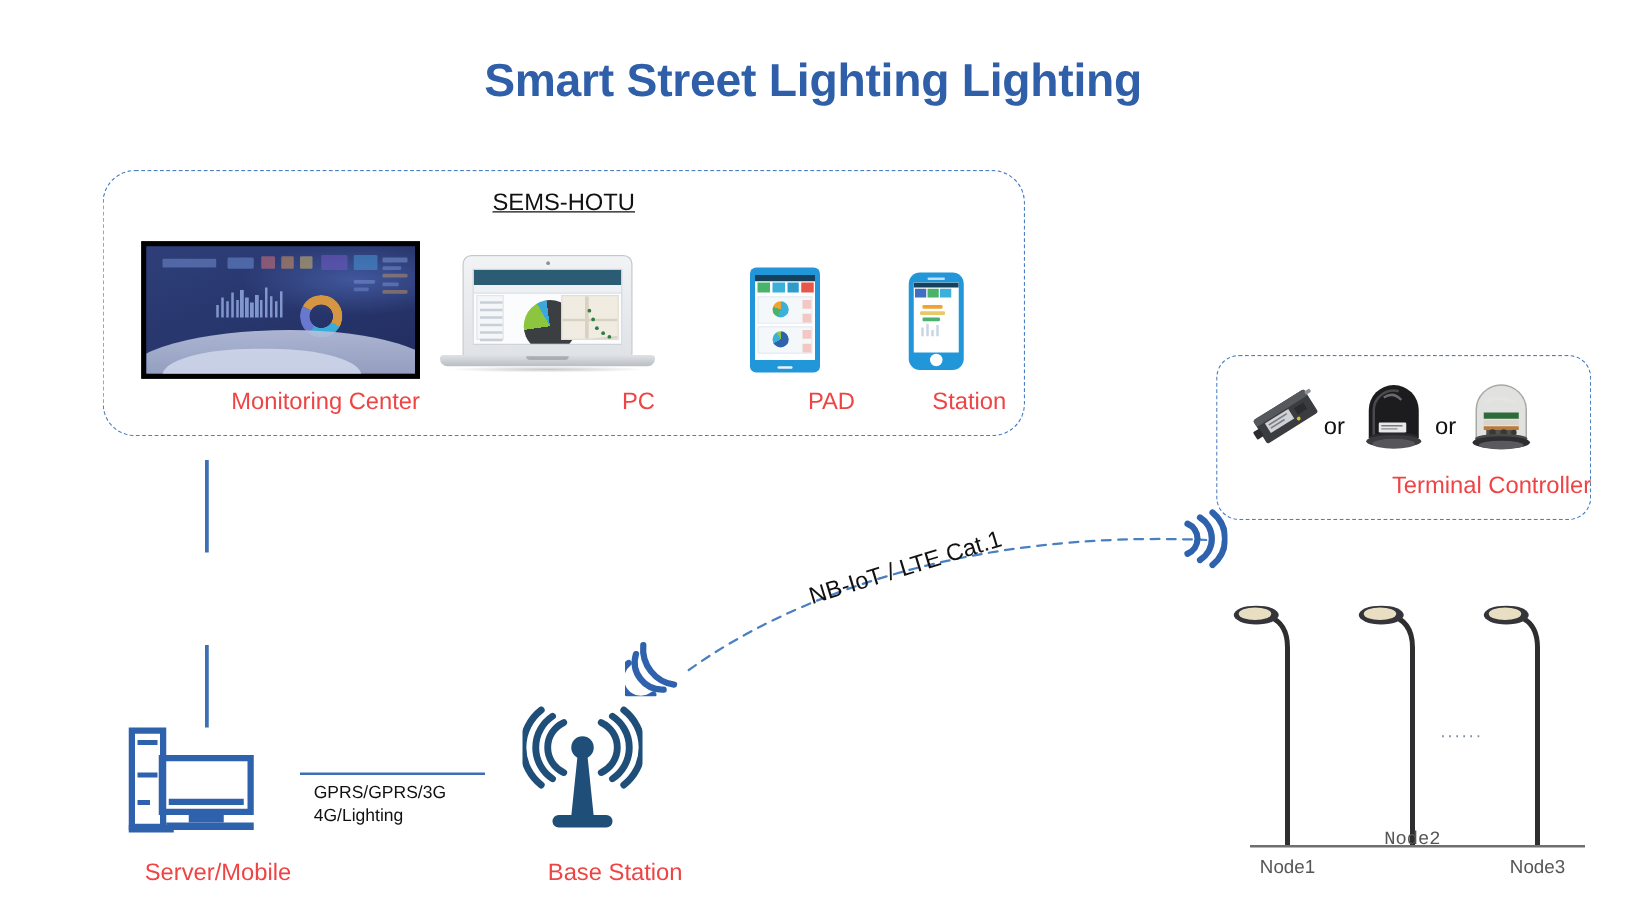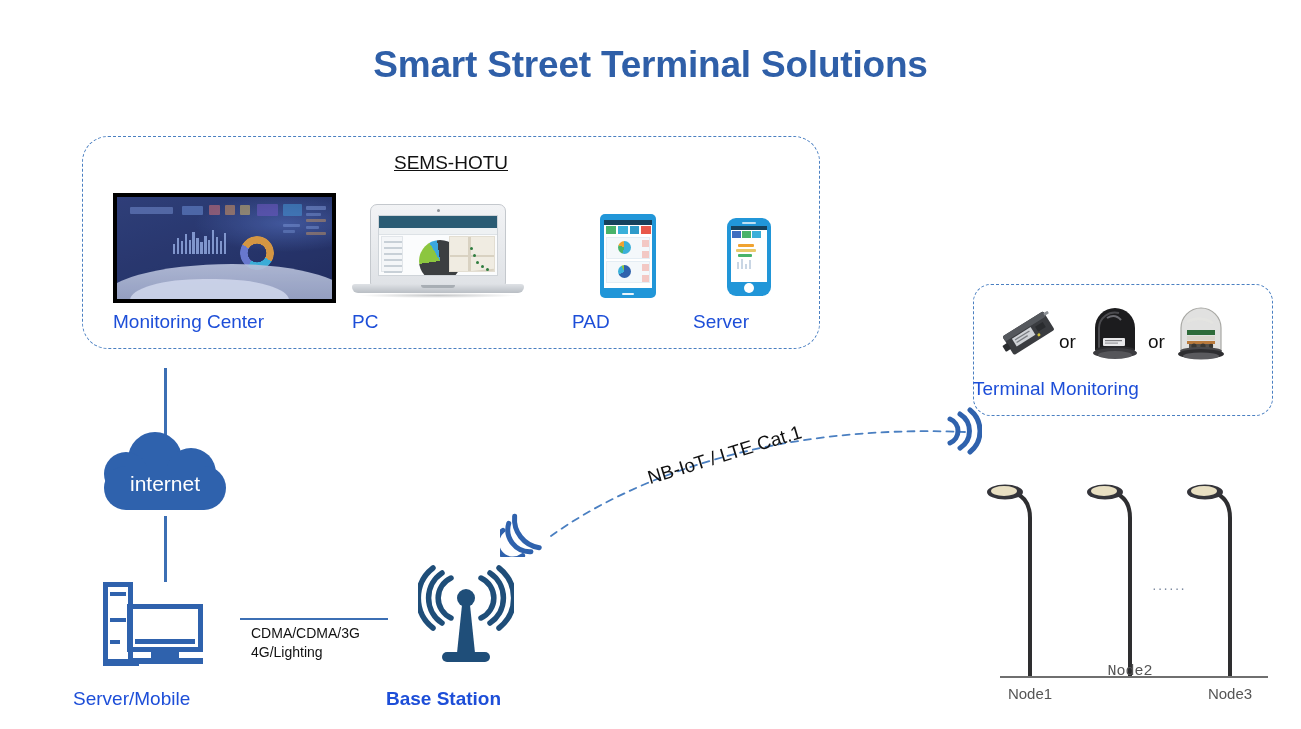--- a/index.html
+++ b/index.html
@@ -179,28 +179,28 @@
     transform-origin: left top;
   }
 
   
   #gprs {
     left: 251px; top: 624px;
     font-size: 14px; color: #111; line-height: 19px; white-space: nowrap;
   }
 
   
-  .big-label { font-size: 19px; color: #1d4ed8; white-space: nowrap; text-align: left; }
+  .big-label { font-size: 19px; color: #ef4444; white-space: nowrap; text-align: right; }
   #label-mc { left: 113px; top: 311px; width: 223px; }
   #label-pc { left: 352px; top: 311px; width: 172px; }
   #label-pad { left: 572px; top: 311px; width: 112px; }
   #label-mobile { left: 693px; top: 311px; width: 112px; }
   #label-terminal { left: 973px; top: 378px; width: 300px; }
   #label-server { left: 73px; top: 688px; width: 160px; }
-  #label-base { left: 386px; top: 688px; width: 160px; font-weight: bold; }
+  #label-base { left: 386px; top: 688px; width: 160px; }
 
   
   #tc-dev1 { left: 1000px; top: 306px; width: 58px; height: 56px; }
   #tc-dev2 { left: 1089px; top: 302px; width: 52px; height: 62px; }
   #tc-dev3 { left: 1173px; top: 302px; width: 56px; height: 62px; }
   .tc-or { font-size: 19px; color: #111; position: absolute; }
   #tc-or1 { left: 1059px; top: 331px; }
   #tc-or2 { left: 1148px; top: 331px; }
 
   
@@ -215,21 +215,21 @@
   #ellipsis {
     left: 1152px; top: 580px;
     font-size: 14px; color: #7e8ba0; letter-spacing: 1px; white-space: nowrap;
   }
 </style>
 </head>
 <body>
 
 <div id="stage">
 
-  <div class="abs" id="title">Smart Street Terminal Solutions</div>
+  <div class="abs" id="title">Smart Street Lighting Lighting</div>
 
   <div class="abs dashed-panel" id="sems-panel"></div>
   <div class="abs panel-title" id="sems-title">SEMS-HOTU</div>
 
   <div class="abs" id="mc-frame">
     <div id="mc-screen">
       <div class="mc-chip" style="left:6%;top:10%;width:20%;height:7%;background:rgba(140,170,235,.45);"></div>
       <div class="mc-chip" style="left:30%;top:9%;width:10%;height:9%;background:rgba(120,160,230,.5);"></div>
       <div class="mc-chip" style="left:43%;top:8%;width:5%;height:10%;background:rgba(240,120,110,.55);"></div>
       <div class="mc-chip" style="left:50%;top:8%;width:5%;height:10%;background:rgba(240,160,80,.55);"></div>
@@ -335,49 +335,42 @@
         <div class="ph-line" style="left:5px;top:23px;width:20px;background:#e8c96a;"></div>
         <div class="ph-line" style="left:7px;top:28px;width:14px;background:#49b36a;"></div>
         <div style="position:absolute;left:6px;top:36px;width:2px;height:7px;background:#c9d6e4;"></div>
         <div style="position:absolute;left:10px;top:33px;width:2px;height:10px;background:#c9d6e4;"></div>
         <div style="position:absolute;left:14px;top:38px;width:2px;height:5px;background:#c9d6e4;"></div>
         <div style="position:absolute;left:18px;top:34px;width:2px;height:9px;background:#c9d6e4;"></div>
       </div>
       <div id="ph-home"></div>
     </div>
   </div>
-  <div class="abs big-label" id="label-mobile">Server</div>
+  <div class="abs big-label" id="label-mobile">Station</div>
 
   <div class="abs vline" id="line-panel-cloud"></div>
   <div class="abs vline" id="line-cloud-server"></div>
   <div class="abs" id="line-server-base"></div>
 
-  <div class="abs" id="cloud">
-    <div class="cloud-lobe" style="left:24px;top:0;width:54px;height:54px;"></div>
-    <div class="cloud-lobe" style="left:0;top:20px;width:44px;height:44px;"></div>
-    <div class="cloud-lobe" style="left:62px;top:16px;width:50px;height:50px;"></div>
-    <div id="cloud-base"></div>
-    <div id="cloud-text">internet</div>
-  </div>
 
   <div class="abs" id="server">
     <div class="sv" id="sv-tower"></div>
     <div class="sv" style="left:7px;top:10px;width:16px;height:4px;"></div>
     <div class="sv" style="left:7px;top:36px;width:16px;height:4px;"></div>
     <div class="sv" style="left:7px;top:58px;width:10px;height:4px;"></div>
     <div class="sv" id="sv-mon"></div>
     <div class="sv" style="left:32px;top:57px;width:60px;height:5px;"></div>
     <div class="sv" id="sv-stand"></div>
     <div class="sv" id="sv-foot"></div>
     <div class="sv" id="sv-base2"></div>
   </div>
   <div class="abs big-label" id="label-server">Server/Mobile</div>
 
   <div class="abs" id="gprs">
-    <div>CDMA/CDMA/3G</div>
+    <div>GPRS/GPRS/3G</div>
     <div>4G/Lighting</div>
   </div>
 
   <div class="abs" id="basestation">
     <svg width="96" height="105" viewBox="0 0 96 105">
       <g fill="none" stroke="#1f4e79" stroke-width="5.5" stroke-linecap="round">
         <path d="M33 13 A22 22 0 0 0 33 53"></path>
         <path d="M24 8 A30 30 0 0 0 24 58"></path>
         <path d="M15 3 A38 38 0 0 0 15 63"></path>
         <path d="M63 13 A22 22 0 0 1 63 53"></path>
@@ -463,21 +456,21 @@
       <circle cx="21" cy="44" r="2.6" fill="#3a3833"></circle>
       <circle cx="30" cy="44" r="2.6" fill="#3a3833"></circle>
       <circle cx="38" cy="44" r="2.2" fill="#3a3833"></circle>
       <path d="M14 20 q12 -7 26 1" fill="none" stroke="#e4e4e0" stroke-width="3" opacity="0.85"></path>
       <ellipse cx="28" cy="49" rx="21" ry="4" fill="#4a4a4d"></ellipse>
       <ellipse cx="28" cy="52" rx="23" ry="5" fill="#2e2e31"></ellipse>
       <ellipse cx="28" cy="54" rx="18" ry="3.5" fill="#5a5a5e"></ellipse>
     </svg>
   </div>
 
-  <div class="abs big-label" id="label-terminal">Terminal Monitoring</div>
+  <div class="abs big-label" id="label-terminal">Terminal Controller</div>
 
   <div class="abs" id="lamps">
     <svg width="290" height="215" viewBox="0 0 290 215">
 
       <g>
         <path d="M45 206 L45 48 Q45 26 26 22" fill="none" stroke="#2e2e30" stroke-width="4"></path>
         <ellipse cx="20" cy="22" rx="18" ry="7.5" fill="#34343a"></ellipse>
         <ellipse cx="19" cy="21" rx="13" ry="5" fill="#e8dfc2"></ellipse>
       </g>
 

